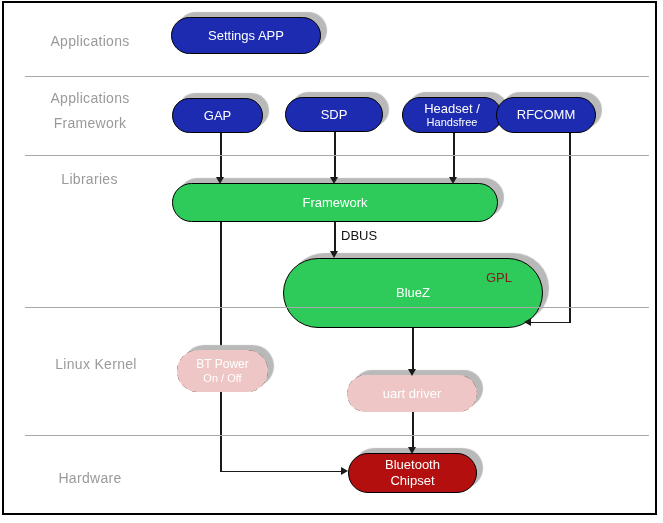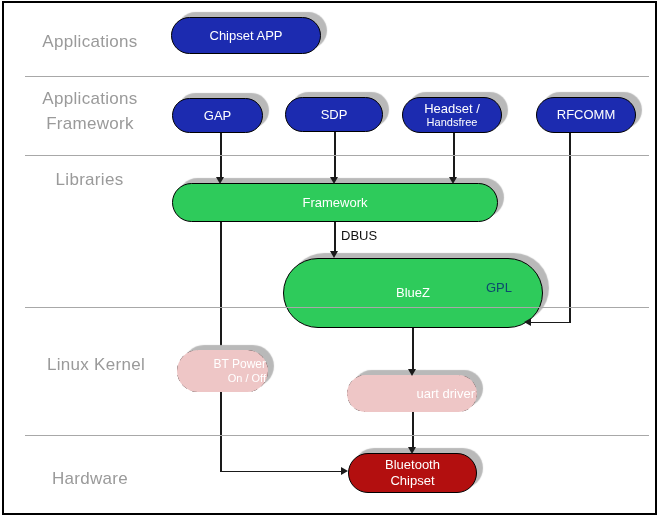--- a/index.html
+++ b/index.html
@@ -3,38 +3,38 @@
 <meta charset="utf-8">
 <style>
   html,body{margin:0;padding:0;background:#fff;}
   #canvas{
     position:relative;width:663px;height:523px;background:#fff;overflow:hidden;
     font-family:"Liberation Sans","DejaVu Sans",sans-serif;
   }
   .frame{position:absolute;left:2px;top:1px;width:655px;height:514px;border:2px solid #000;box-sizing:border-box;z-index:0;}
   .divider{position:absolute;height:1px;background:#a8a8a8;z-index:3;}
   .layer-label{
-    position:absolute;color:#9a9a9a;font-size:17px;line-height:25px;
+    position:absolute;color:#9a9a9a;font-size:14px;line-height:25px;
     text-align:center;letter-spacing:0.3px;z-index:1;
   }
   .layer-label span{display:block;}
   .pill{
     position:absolute;display:flex;flex-direction:column;align-items:center;justify-content:center;
     border:1.5px solid #000;border-radius:999px;color:#fff;font-size:13px;line-height:1.2;
     box-shadow:6px -5px 1px #b9b9b9;box-sizing:border-box;z-index:2;text-align:center;
   }
   .blue{background:#1c2bb0;}
   .green{background:#2ecb5b;}
   .red{background:#b30f0f;}
-  .dashed{border:2px dashed #000;background-clip:padding-box;align-items:flex-end;}
+  .dashed{border:2px dashed #000;background-clip:padding-box;}
   .dashed::before{
     content:"";position:absolute;inset:-2px;border-radius:999px;background:#eec6c6;z-index:-1;
   }
   .sub{font-size:11px;line-height:1.15;}
-  .badge{position:absolute;right:30px;top:21px;color:#0c4a6e;font-size:13px;}
+  .badge{position:absolute;right:30px;top:11px;color:#7f1d1d;font-size:13px;}
   .vline{position:absolute;width:1.5px;background:#1a1a1a;z-index:1;}
   .hline{position:absolute;height:1.5px;background:#1a1a1a;z-index:1;}
   .ah{position:absolute;width:0;height:0;z-index:4;}
   .ah-down{border-left:4px solid transparent;border-right:4px solid transparent;border-top:7px solid #1a1a1a;}
   .ah-right{border-top:4px solid transparent;border-bottom:4px solid transparent;border-left:7px solid #1a1a1a;}
   .ah-left{border-top:4px solid transparent;border-bottom:4px solid transparent;border-right:7px solid #1a1a1a;}
   .edge-label{position:absolute;color:#111;font-size:13px;z-index:3;}
 </style>
 </head>
 <body>
@@ -86,34 +86,34 @@
   <div class="hline" style="left:220px;top:470.5px;width:122px;"></div>
   <div class="ah ah-right" style="left:341px;top:467px;"></div>
 
   <div class="vline" style="left:412px;top:328px;height:47px;"></div>
   <div class="ah ah-down" style="left:408px;top:369px;"></div>
 
   <div class="vline" style="left:412px;top:412px;height:41px;"></div>
   <div class="ah ah-down" style="left:408px;top:447px;"></div>
 
   <div class="pill blue" style="left:171px;top:17px;width:150px;height:37px;">
-    <span>Chipset APP</span>
+    <span>Settings APP</span>
   </div>
 
   <div class="pill blue" style="left:172px;top:98px;width:91px;height:35px;">
     <span>GAP</span>
   </div>
   <div class="pill blue" style="left:285px;top:97px;width:98px;height:35px;">
     <span>SDP</span>
   </div>
   <div class="pill blue" style="left:402px;top:97px;width:100px;height:36px;">
     <span>Headset /</span>
     <span class="sub">Handsfree</span>
   </div>
-  <div class="pill blue" style="left:536px;top:97px;width:100px;height:36px;">
+  <div class="pill blue" style="left:496px;top:97px;width:100px;height:36px;">
     <span>RFCOMM</span>
   </div>
 
   <div class="pill green" style="left:172px;top:183px;width:326px;height:39px;">
     <span>Framework</span>
   </div>
   <div class="pill green" style="left:283px;top:258px;width:260px;height:70px;">
     <span class="badge">GPL</span>
     <span>BlueZ</span>
   </div>

